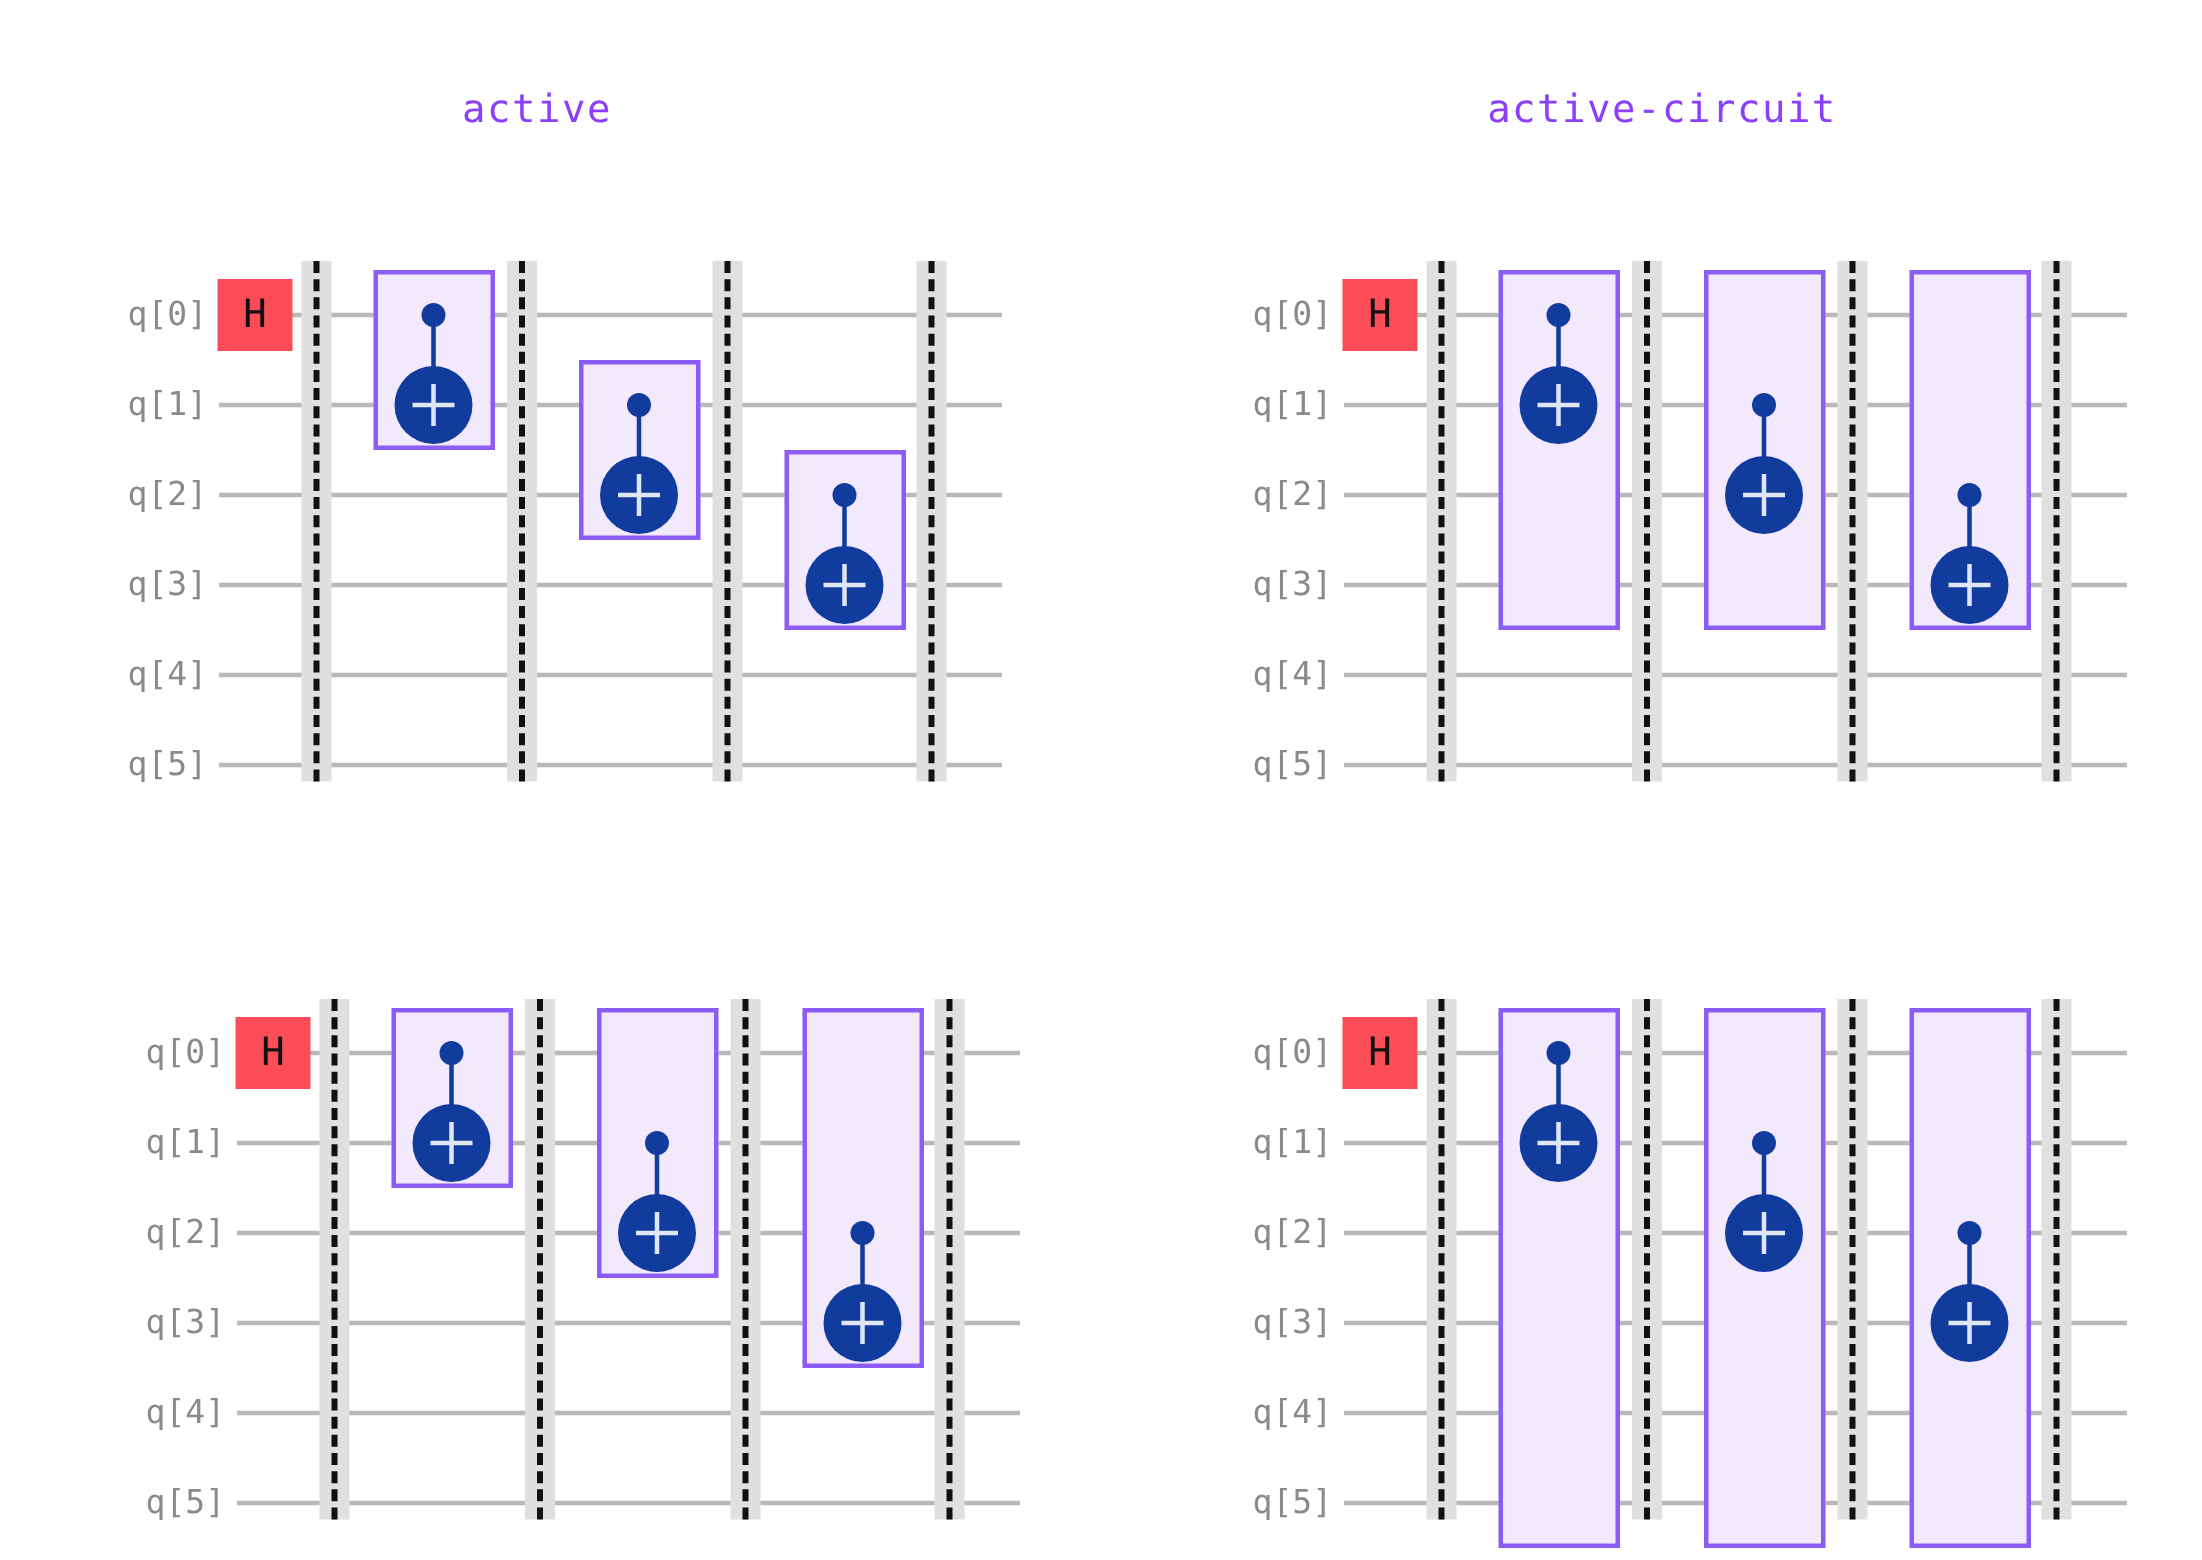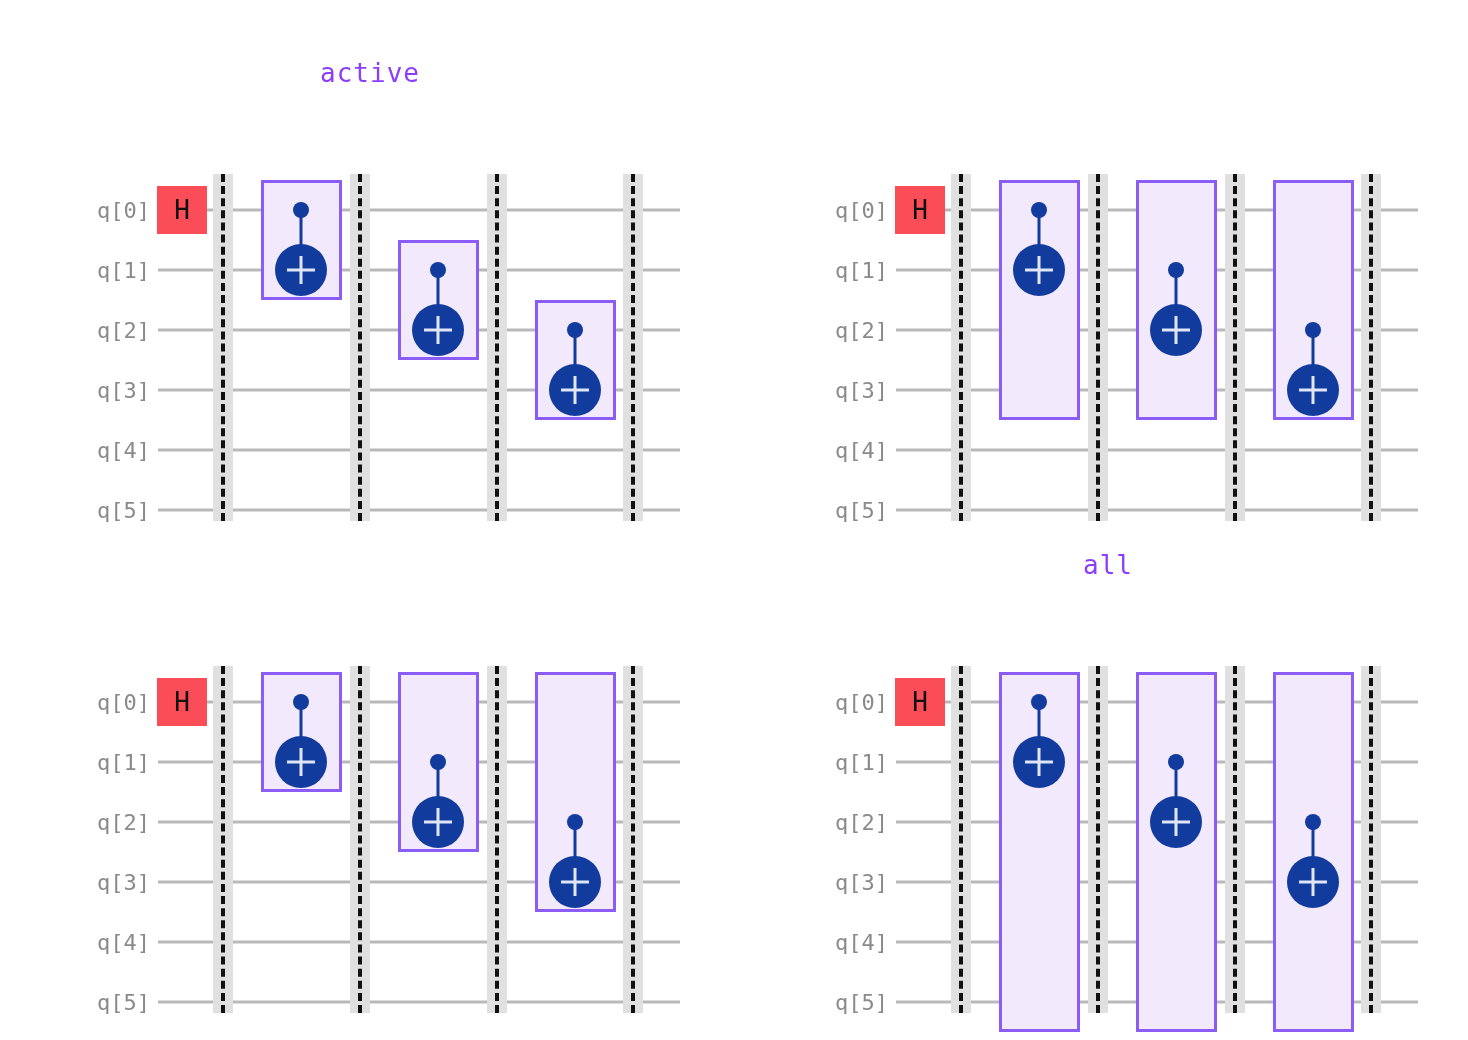--- a/index.html
+++ b/index.html
@@ -133,21 +133,21 @@
     left: 12px;
     right: 12px;
     height: 3px;
     transform: translateY(-50%);
   }
 </style>
 </head>
 <body>
 
 <div id="stage">
-    <div class="panel" style="left: 60px; top: 58px; width: 620px; height: 430px;">
+    <div class="panel" style="left: 48px; top: 58px; width: 620px; height: 430px;">
       <div class="panel-title">active</div>
       <div class="circuit">
         <div class="wire" style="left: 98px; width: 522px; top: 104px;"></div>
         <div class="wire" style="left: 98px; width: 522px; top: 164px;"></div>
         <div class="wire" style="left: 98px; width: 522px; top: 224px;"></div>
         <div class="wire" style="left: 98px; width: 522px; top: 284px;"></div>
         <div class="wire" style="left: 98px; width: 522px; top: 344px;"></div>
         <div class="wire" style="left: 98px; width: 522px; top: 404px;"></div>
         <div class="qlabel-holder">
           <div class="qlabel" style="top: 104px;">q[0]</div>
@@ -178,20 +178,21 @@
         <div class="cx-targ" style="left: 241px; top: 164px;"></div>
         <div class="cx-line" style="left: 378px; top: 164px; height: 60px;"></div>
         <div class="cx-ctrl" style="left: 378px; top: 164px;"></div>
         <div class="cx-targ" style="left: 378px; top: 224px;"></div>
         <div class="cx-line" style="left: 515px; top: 224px; height: 60px;"></div>
         <div class="cx-ctrl" style="left: 515px; top: 224px;"></div>
         <div class="cx-targ" style="left: 515px; top: 284px;"></div>
       </div>
     </div>
     <div class="panel" style="left: 798px; top: 58px; width: 620px; height: 430px;">
+      <div class="panel-title">active-circuit</div>
       <div class="circuit">
         <div class="wire" style="left: 98px; width: 522px; top: 104px;"></div>
         <div class="wire" style="left: 98px; width: 522px; top: 164px;"></div>
         <div class="wire" style="left: 98px; width: 522px; top: 224px;"></div>
         <div class="wire" style="left: 98px; width: 522px; top: 284px;"></div>
         <div class="wire" style="left: 98px; width: 522px; top: 344px;"></div>
         <div class="wire" style="left: 98px; width: 522px; top: 404px;"></div>
         <div class="qlabel-holder">
           <div class="qlabel" style="top: 104px;">q[0]</div>
           <div class="qlabel" style="top: 164px;">q[1]</div>
@@ -264,21 +265,20 @@
         <div class="cx-targ" style="left: 241px; top: 164px;"></div>
         <div class="cx-line" style="left: 378px; top: 164px; height: 60px;"></div>
         <div class="cx-ctrl" style="left: 378px; top: 164px;"></div>
         <div class="cx-targ" style="left: 378px; top: 224px;"></div>
         <div class="cx-line" style="left: 515px; top: 224px; height: 60px;"></div>
         <div class="cx-ctrl" style="left: 515px; top: 224px;"></div>
         <div class="cx-targ" style="left: 515px; top: 284px;"></div>
       </div>
     </div>
     <div class="panel" style="left: 798px; top: 550px; width: 620px; height: 430px;">
-      <div class="panel-title">all</div>
       <div class="circuit">
         <div class="wire" style="left: 98px; width: 522px; top: 104px;"></div>
         <div class="wire" style="left: 98px; width: 522px; top: 164px;"></div>
         <div class="wire" style="left: 98px; width: 522px; top: 224px;"></div>
         <div class="wire" style="left: 98px; width: 522px; top: 284px;"></div>
         <div class="wire" style="left: 98px; width: 522px; top: 344px;"></div>
         <div class="wire" style="left: 98px; width: 522px; top: 404px;"></div>
         <div class="qlabel-holder">
           <div class="qlabel" style="top: 104px;">q[0]</div>
           <div class="qlabel" style="top: 164px;">q[1]</div>

